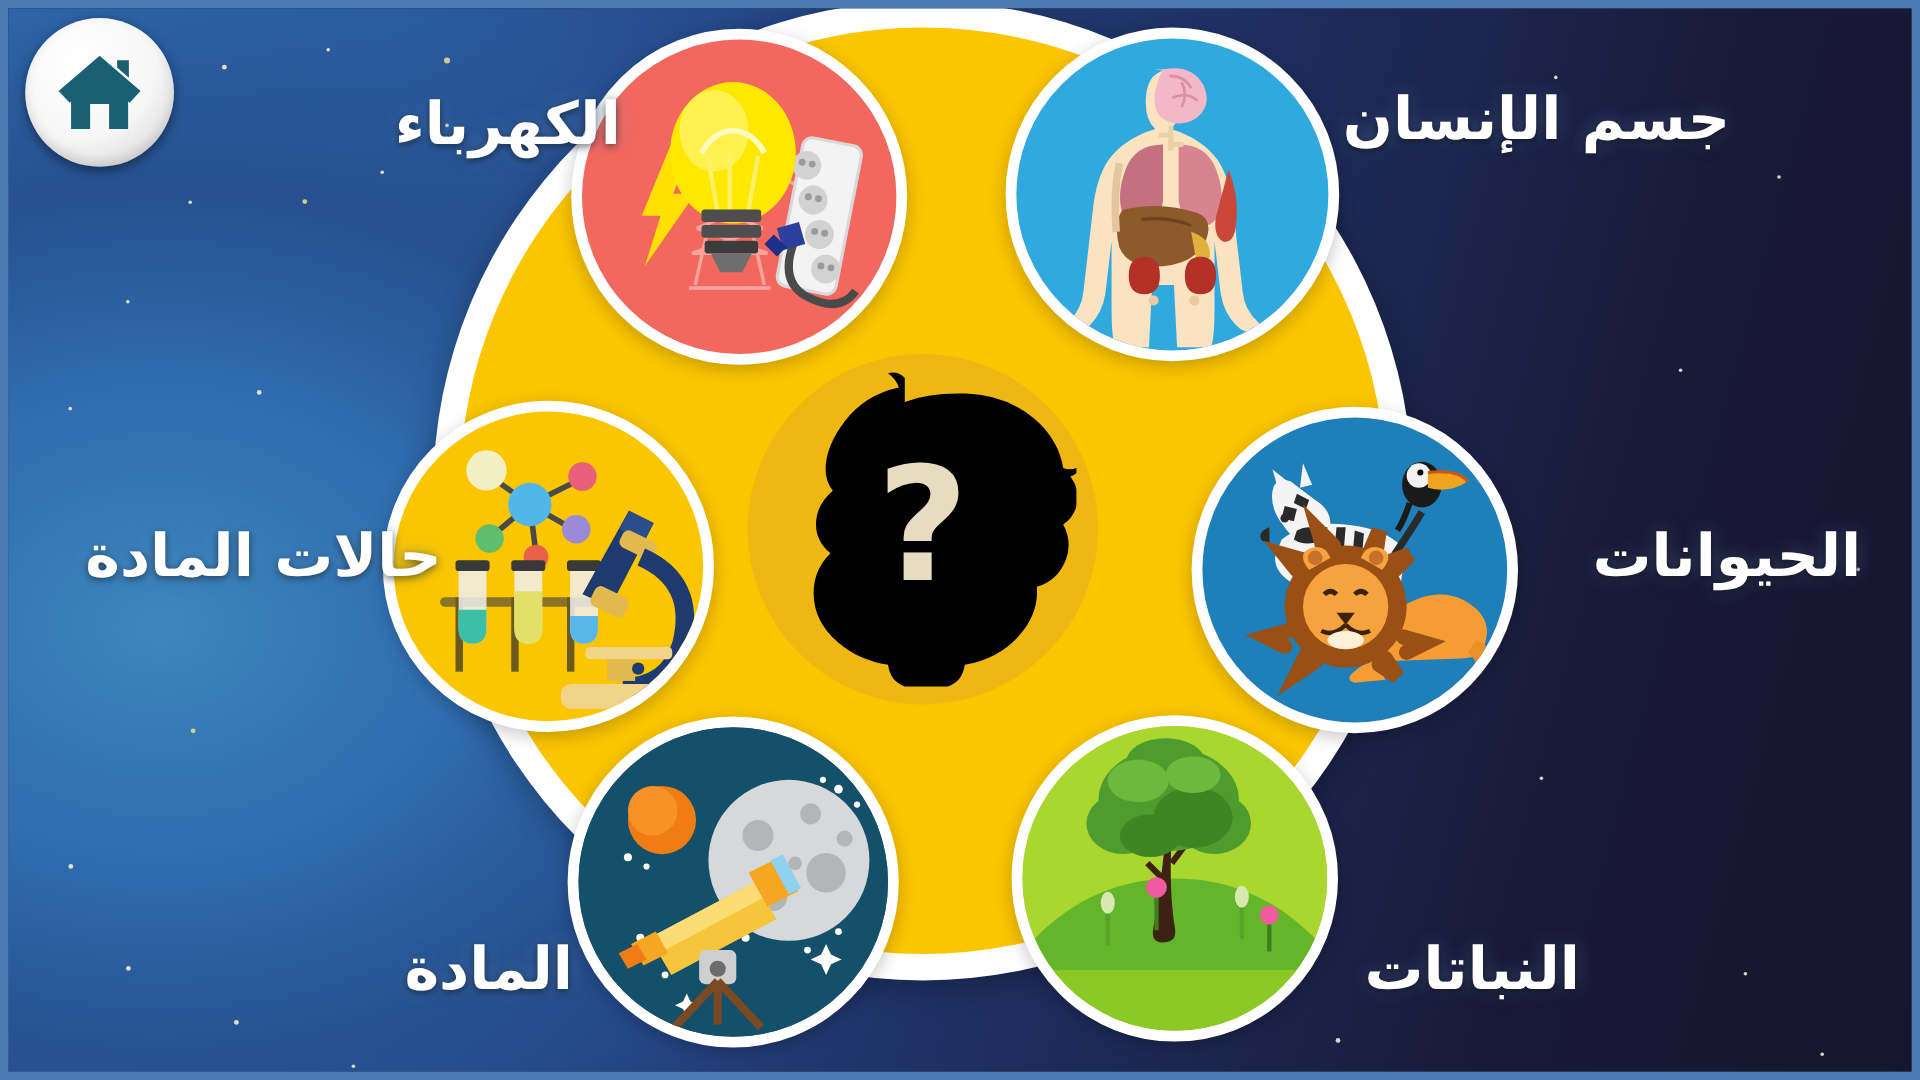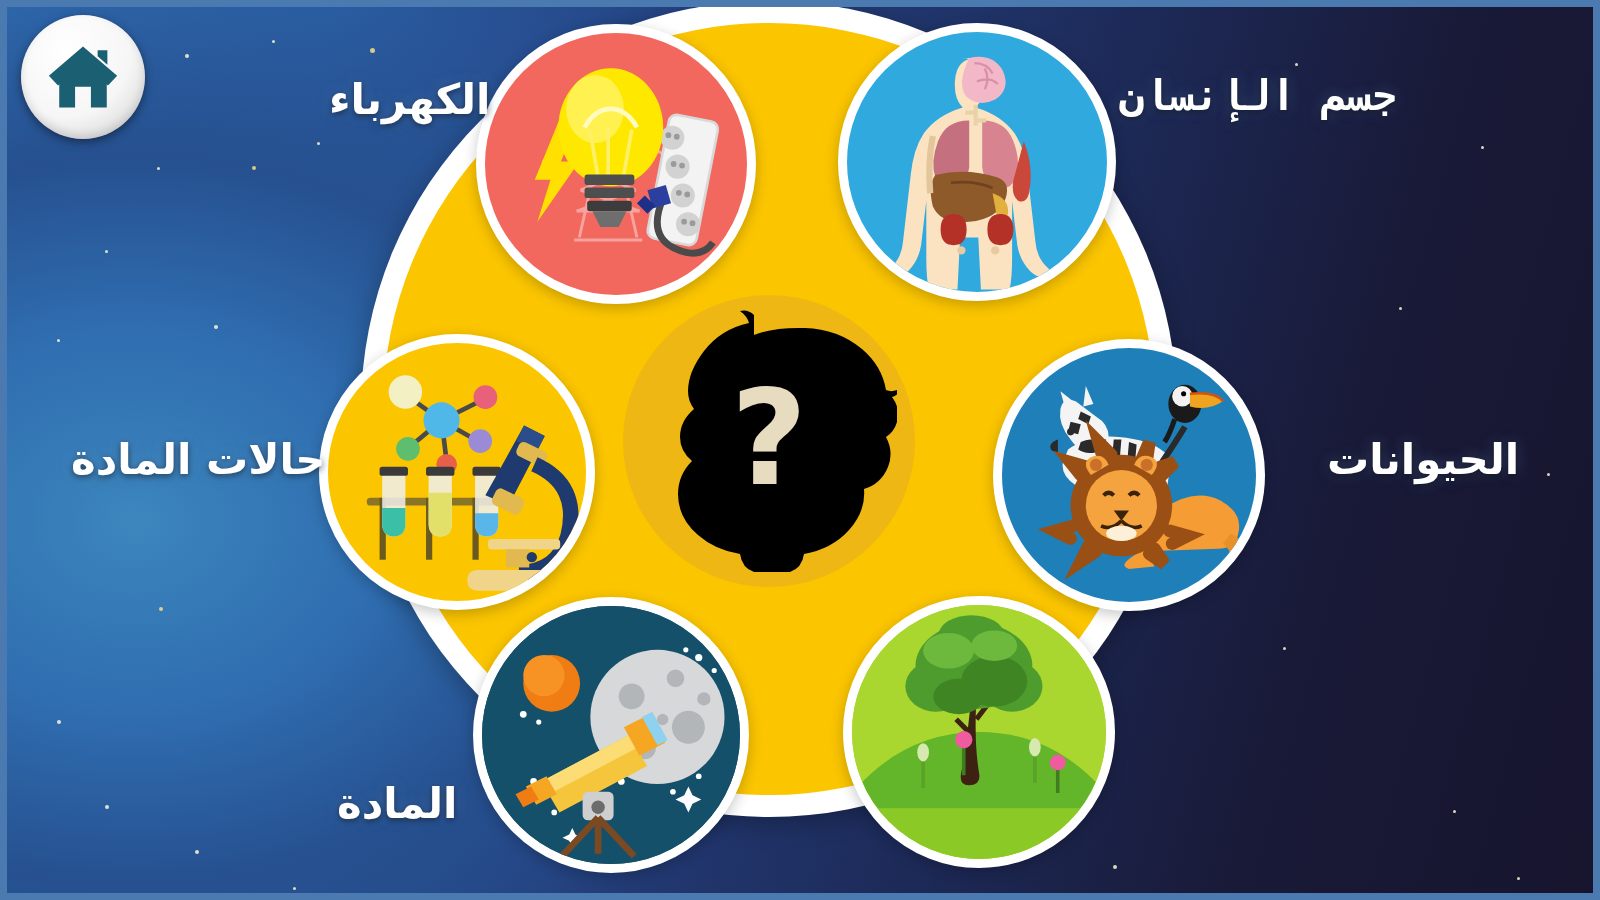--- a/index.html
+++ b/index.html
@@ -72,31 +72,31 @@
   #bubble-human     {left:477px;top:22px;width:278px;height:278px;background:#30a9de;}
   #bubble-animals   {left:632px;top:338px;width:272px;height:272px;background:#1f7fb8;}
   #bubble-plants    {left:482px;top:595px;width:272px;height:272px;background:#aad632;}
   #bubble-astronomy {left:112px;top:596px;width:276px;height:276px;background:#14506a;}
   #bubble-matter    {left:-42px;top:333px;width:276px;height:276px;background:#fbc500;}
 
   
   .label{
     position:absolute;
     color:#ffffff;
-    font-size:42px;
+    font-size:49px;
     font-weight:700;
     letter-spacing:.5px;
     white-space:nowrap;
     text-shadow:0 2px 7px rgba(0,0,0,.55), 0 0 14px rgba(120,170,220,.35);
     direction:rtl;
     user-select:none;
     cursor:pointer;
   }
   #label-electricity{left:322px;top:68px;}
-  #label-human     {left:1112px;top:64px;font-family:Liberation Mono, monospace;}
+  #label-human     {left:1112px;top:64px;}
   #label-animals   {left:1276px;top:428px;margin-left:44px;}
   #label-plants    {left:1130px;top:772px;}
   #label-astronomy {left:330px;top:772px;}
   #label-matter    {left:22px;top:428px;margin-left:42px;}
 </style>
 </head>
 <body>
 
 <div id="screen">
 
@@ -404,16 +404,17 @@
           <path d="M58 88 h38 q4 0 4 4 q0 4 -4 4 h-38 q-4 0 -4 -4 q0 -4 4 -4z" fill="#efd489"></path>
         </g>
       </svg>
     </div>
 
   </div>
 
   <div class="label" id="label-electricity">الكهرباء</div>
   <div class="label" id="label-human">جسم الإنسان</div>
   <div class="label" id="label-animals">الحيوانات</div>
+  <div class="label" id="label-plants">النباتات</div>
   <div class="label" id="label-astronomy">المادة</div>
   <div class="label" id="label-matter">حالات المادة</div>
 
 </div>
 
 </body></html>

